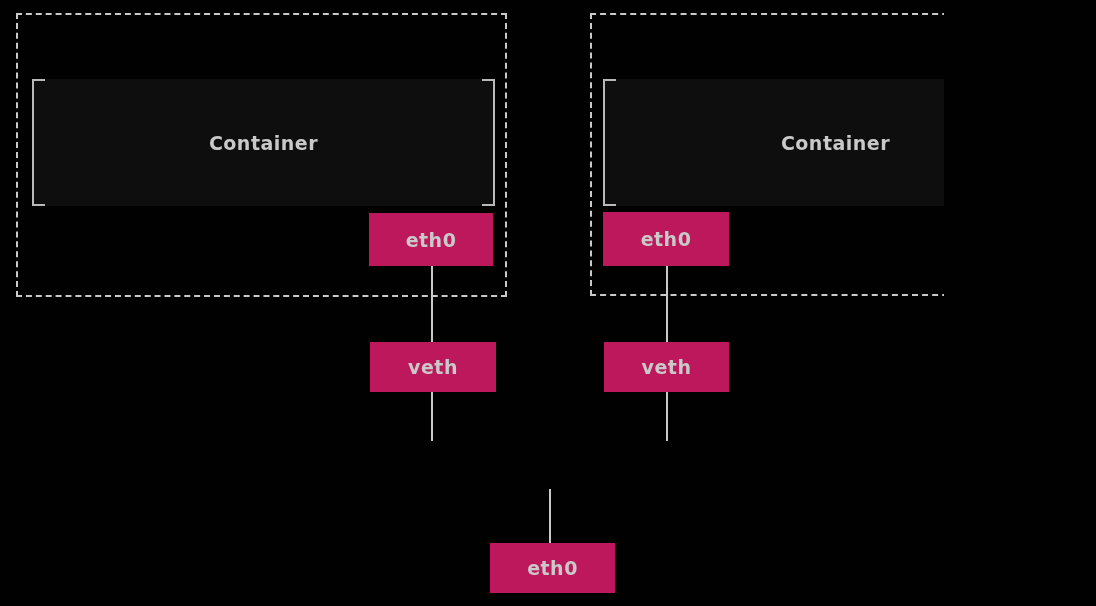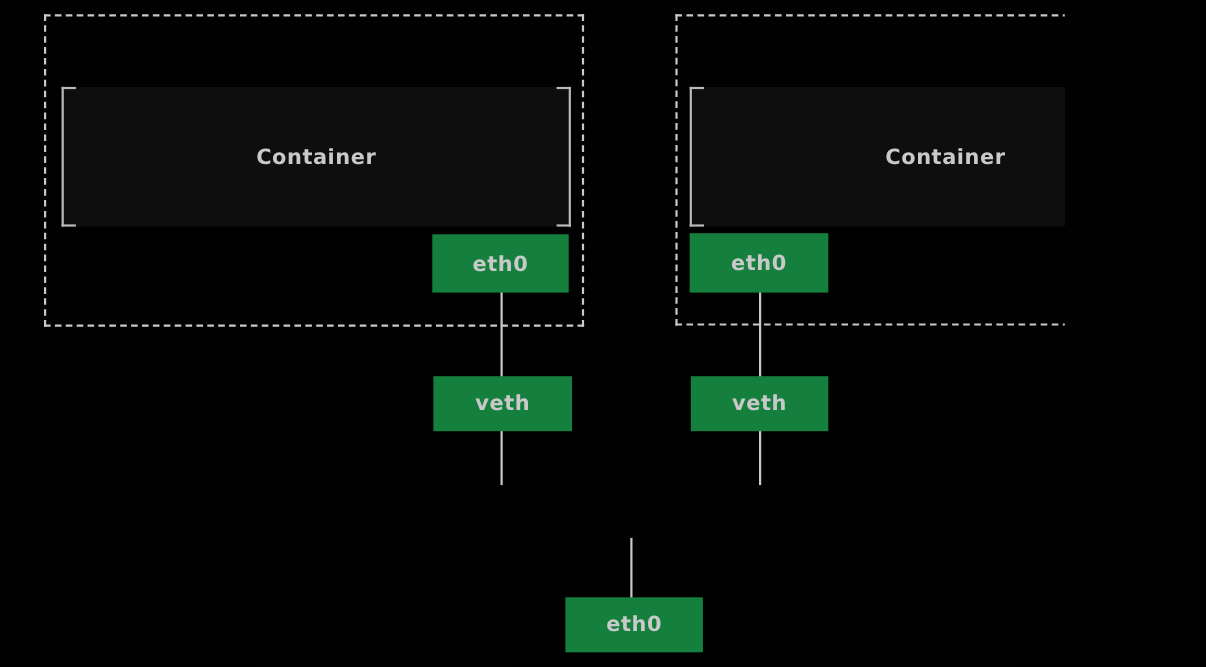--- a/index.html
+++ b/index.html
@@ -7,21 +7,20 @@
     padding: 0;
     background: #010101;
     font-family: "DejaVu Sans", "Liberation Sans", sans-serif;
   }
   .canvas {
     position: relative;
     width: 944px;
     height: 606px;
     background: #010101;
     overflow: hidden;
-    margin-left: 24px;
   }
   
   .ns-box {
     position: absolute;
     box-sizing: border-box;
     border: 2px dashed #c9c9c9;
     background: transparent;
   }
   .ns-left  { left: 16px;  top: 13px; width: 491px; height: 284px; }
   .ns-right { left: 590px; top: 13px; width: 489px; height: 283px; }
@@ -51,21 +50,21 @@
   }
   .bracket-close {
     right: 0;
     border: 2px solid #b9b9b9;
     border-left: none;
   }
 
   
   .node {
     position: absolute;
-    background: #15803d;
+    background: #be185d;
     display: flex;
     align-items: center;
     justify-content: center;
   }
   .label {
     color: #c9c9c9;
     font-weight: bold;
     font-size: 19px;
     letter-spacing: 0.5px;
     white-space: nowrap;

